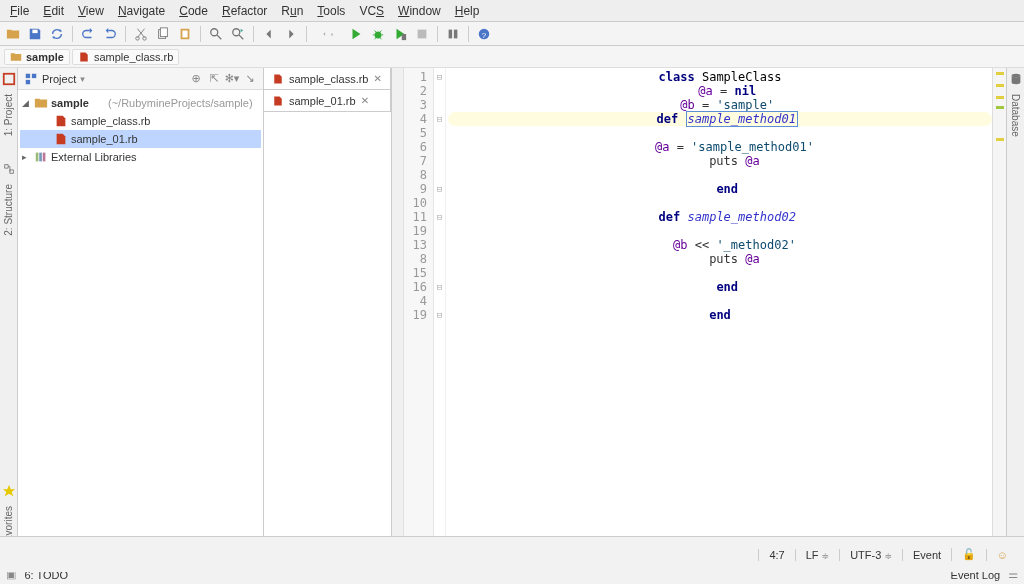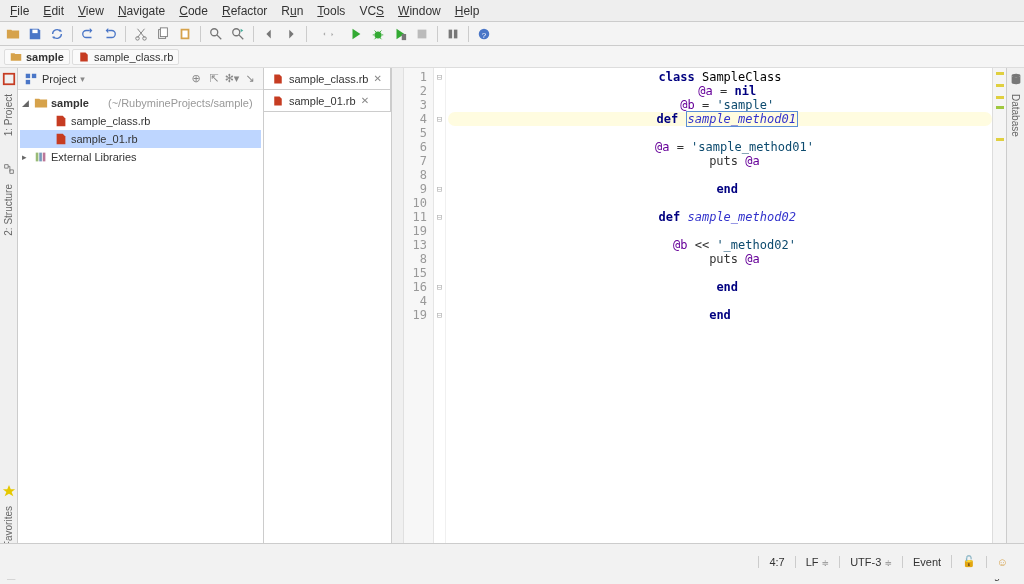--- a/index.html
+++ b/index.html
@@ -394,21 +394,21 @@
 </div>
 
 <div class="bottom-tool">
   <span style="color:#888;cursor:pointer;">▣</span>
   <span style="cursor:pointer;">6: TODO</span>
   <div class="spacer"></div>
   <span style="cursor:pointer;">Event Log</span>
   <span style="color:#888;">☰</span>
 </div>
 
-<div class="statusbar" style="position:fixed;bottom:5px;left:0;right:0;height:36px;">
+<div class="statusbar" style="position:fixed;bottom:12px;left:0;right:0;height:36px;">
   <div class="spacer"></div>
   <div class="seg">4:7</div>
   <div class="seg"><span>LF</span> <span style="font-size:9px;color:#888;">≑</span></div>
   <div class="seg"><span>UTF-3</span> <span style="font-size:9px;color:#888;">≑</span></div>
   <div class="seg">Event</div>
   <div class="seg">🔓</div>
   <div class="seg" style="color:#d6a24b;">☺</div>
 </div>
 
 </body></html>

